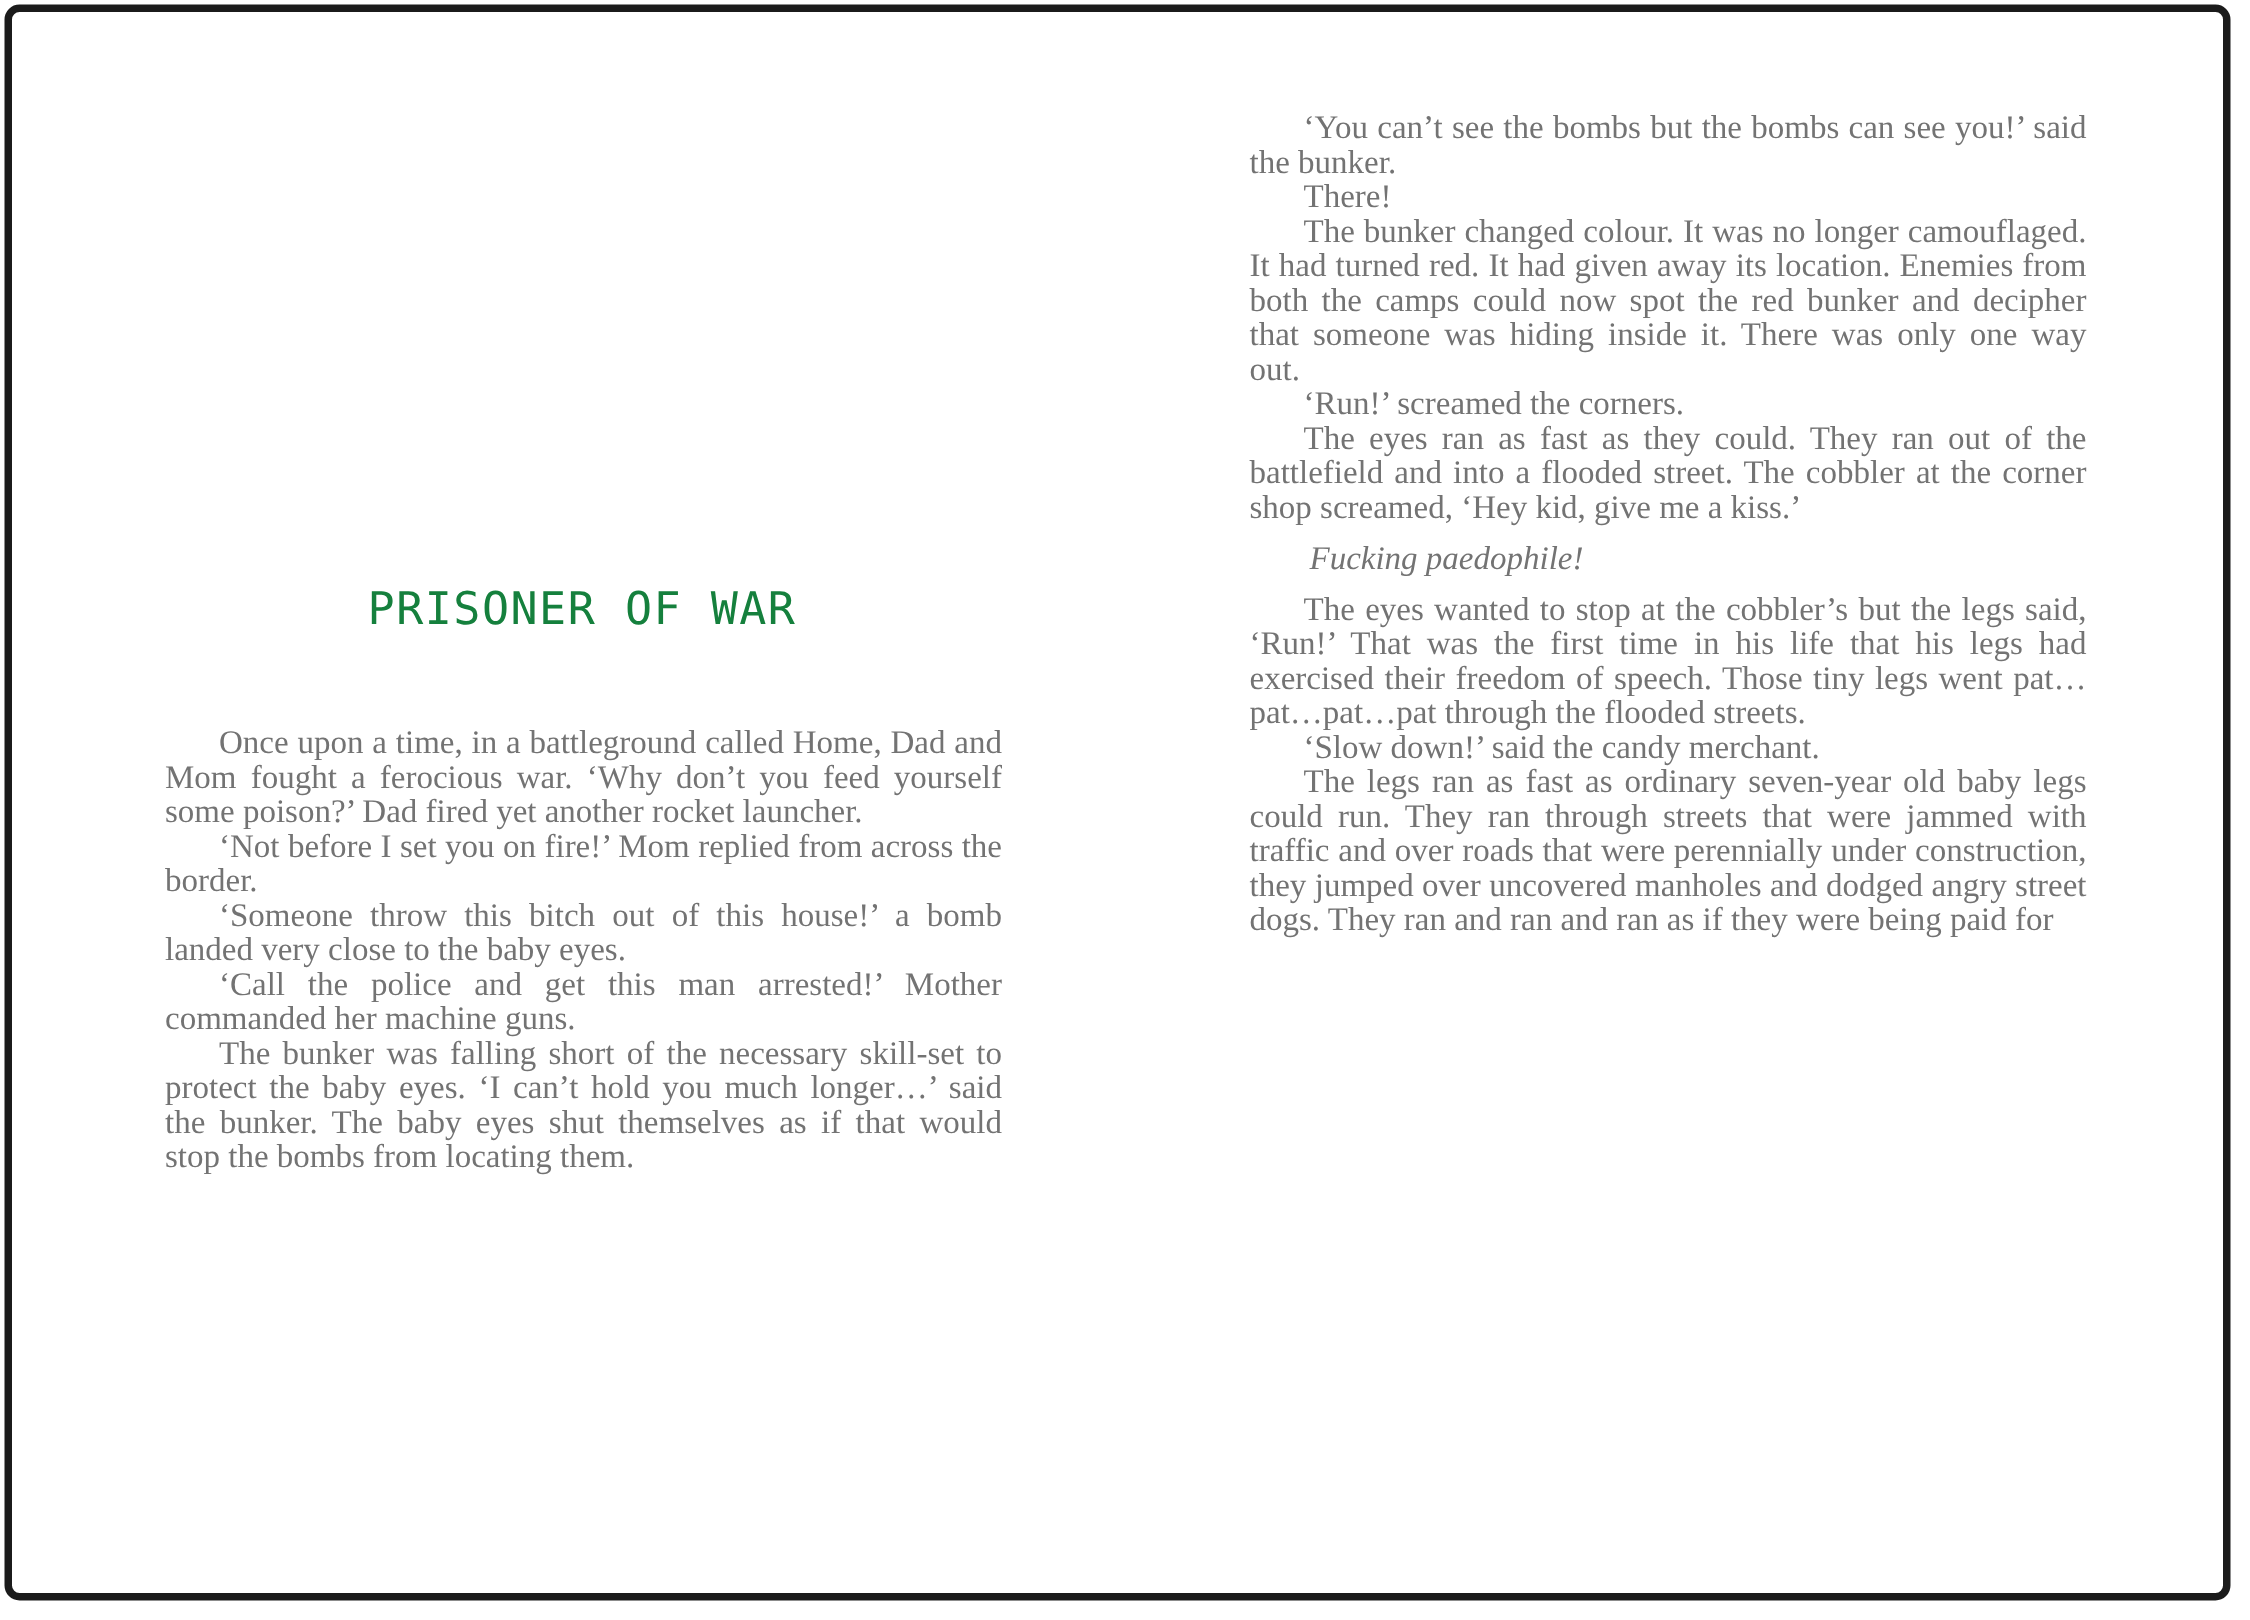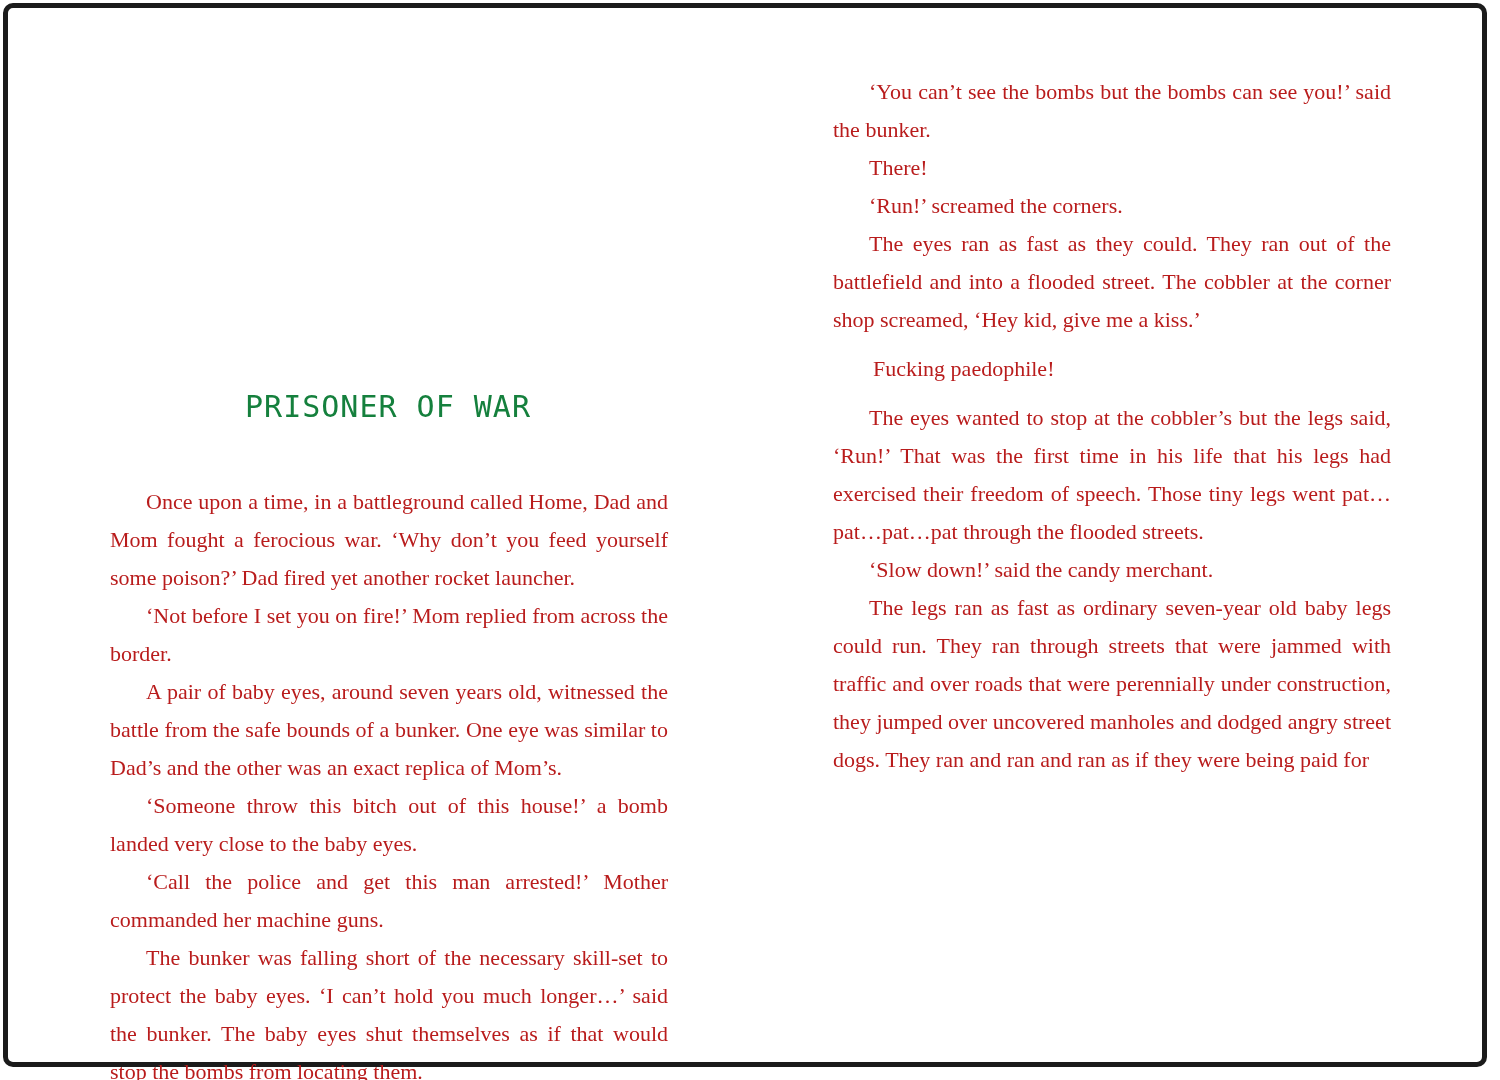--- a/index.html
+++ b/index.html
@@ -34,65 +34,66 @@
     font-family: "DejaVu Sans Mono", monospace;
     font-size: 30px;
     font-weight: 400;
     letter-spacing: 1px;
     color: #15803d;
     white-space: nowrap;
   }
   .col {
     position: absolute;
     width: 558px;
-    color: #b91c1c;
+    color: #737373;
     font-size: 22px;
-    line-height: 38px;
+    line-height: 23px;
     text-align: justify;
   }
   .col-left {
     left: 110px;
     top: 483px;
   }
   .col-right {
     left: 833px;
     top: 73px;
   }
   p.para {
     margin: 0;
     padding: 0;
     text-indent: 36px;
   }
   p.italic-para {
+    font-style: italic;
     margin: 11px 0;
     text-indent: 40px;
     text-align: left;
   }
 </style>
 </head>
 <body>
 
 <div>
 
   <div class="frame"></div>
 
   <h1 class="chapter-title">PRISONER OF WAR</h1>
 
   <div class="col col-left">
     <p class="para">Once upon a time, in a battleground called Home, Dad and Mom fought a ferocious war. ‘Why don’t you feed yourself some poison?’ Dad fired yet another rocket launcher.</p>
     <p class="para">‘Not before I set you on fire!’ Mom replied from across the border.</p>
-    <p class="para">A pair of baby eyes, around seven years old, witnessed the battle from the safe bounds of a bunker. One eye was similar to Dad’s and the other was an exact replica of Mom’s.</p>
     <p class="para">‘Someone throw this bitch out of this house!’ a bomb landed very close to the baby eyes.</p>
     <p class="para">‘Call the police and get this man arrested!’ Mother commanded her machine guns.</p>
     <p class="para">The bunker was falling short of the necessary skill-set to protect the baby eyes. ‘I can’t hold you much longer…’ said the bunker. The baby eyes shut themselves as if that would stop the bombs from locating them.</p>
   </div>
 
   <div class="col col-right">
     <p class="para">‘You can’t see the bombs but the bombs can see you!’ said the bunker.</p>
     <p class="para">There!</p>
+    <p class="para">The bunker changed colour. It was no longer camouflaged. It had turned red. It had given away its location. Enemies from both the camps could now spot the red bunker and decipher that someone was hiding inside it. There was only one way out.</p>
     <p class="para">‘Run!’ screamed the corners.</p>
     <p class="para">The eyes ran as fast as they could. They ran out of the battlefield and into a flooded street. The cobbler at the corner shop screamed, ‘Hey kid, give me a kiss.’</p>
     <p class="para italic-para">Fucking paedophile!</p>
     <p class="para">The eyes wanted to stop at the cobbler’s but the legs said, ‘Run!’ That was the first time in his life that his legs had exercised their freedom of speech. Those tiny legs went pat…pat…pat…pat through the flooded streets.</p>
     <p class="para">‘Slow down!’ said the candy merchant.</p>
     <p class="para">The legs ran as fast as ordinary seven-year old baby legs could run. They ran through streets that were jammed with traffic and over roads that were perennially under construction, they jumped over uncovered manholes and dodged angry street dogs. They ran and ran and ran as if they were being paid for</p>
   </div>
 
 </div>
 

